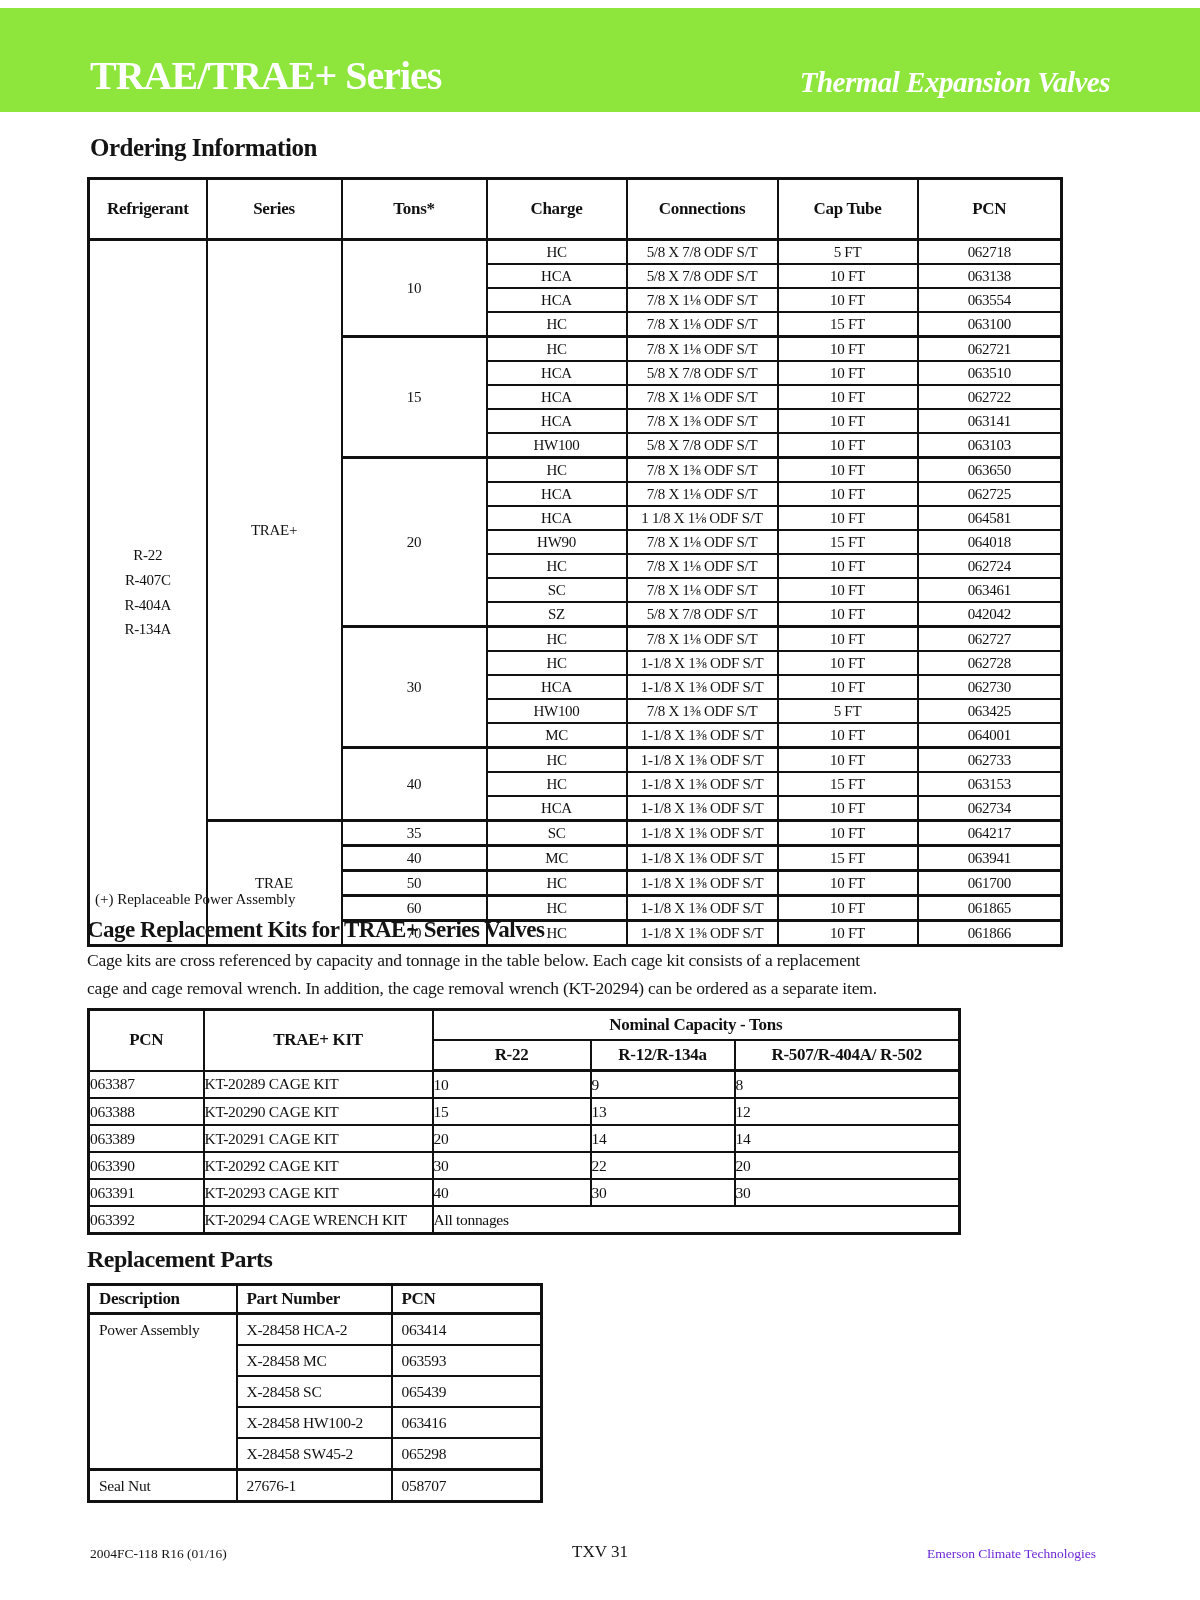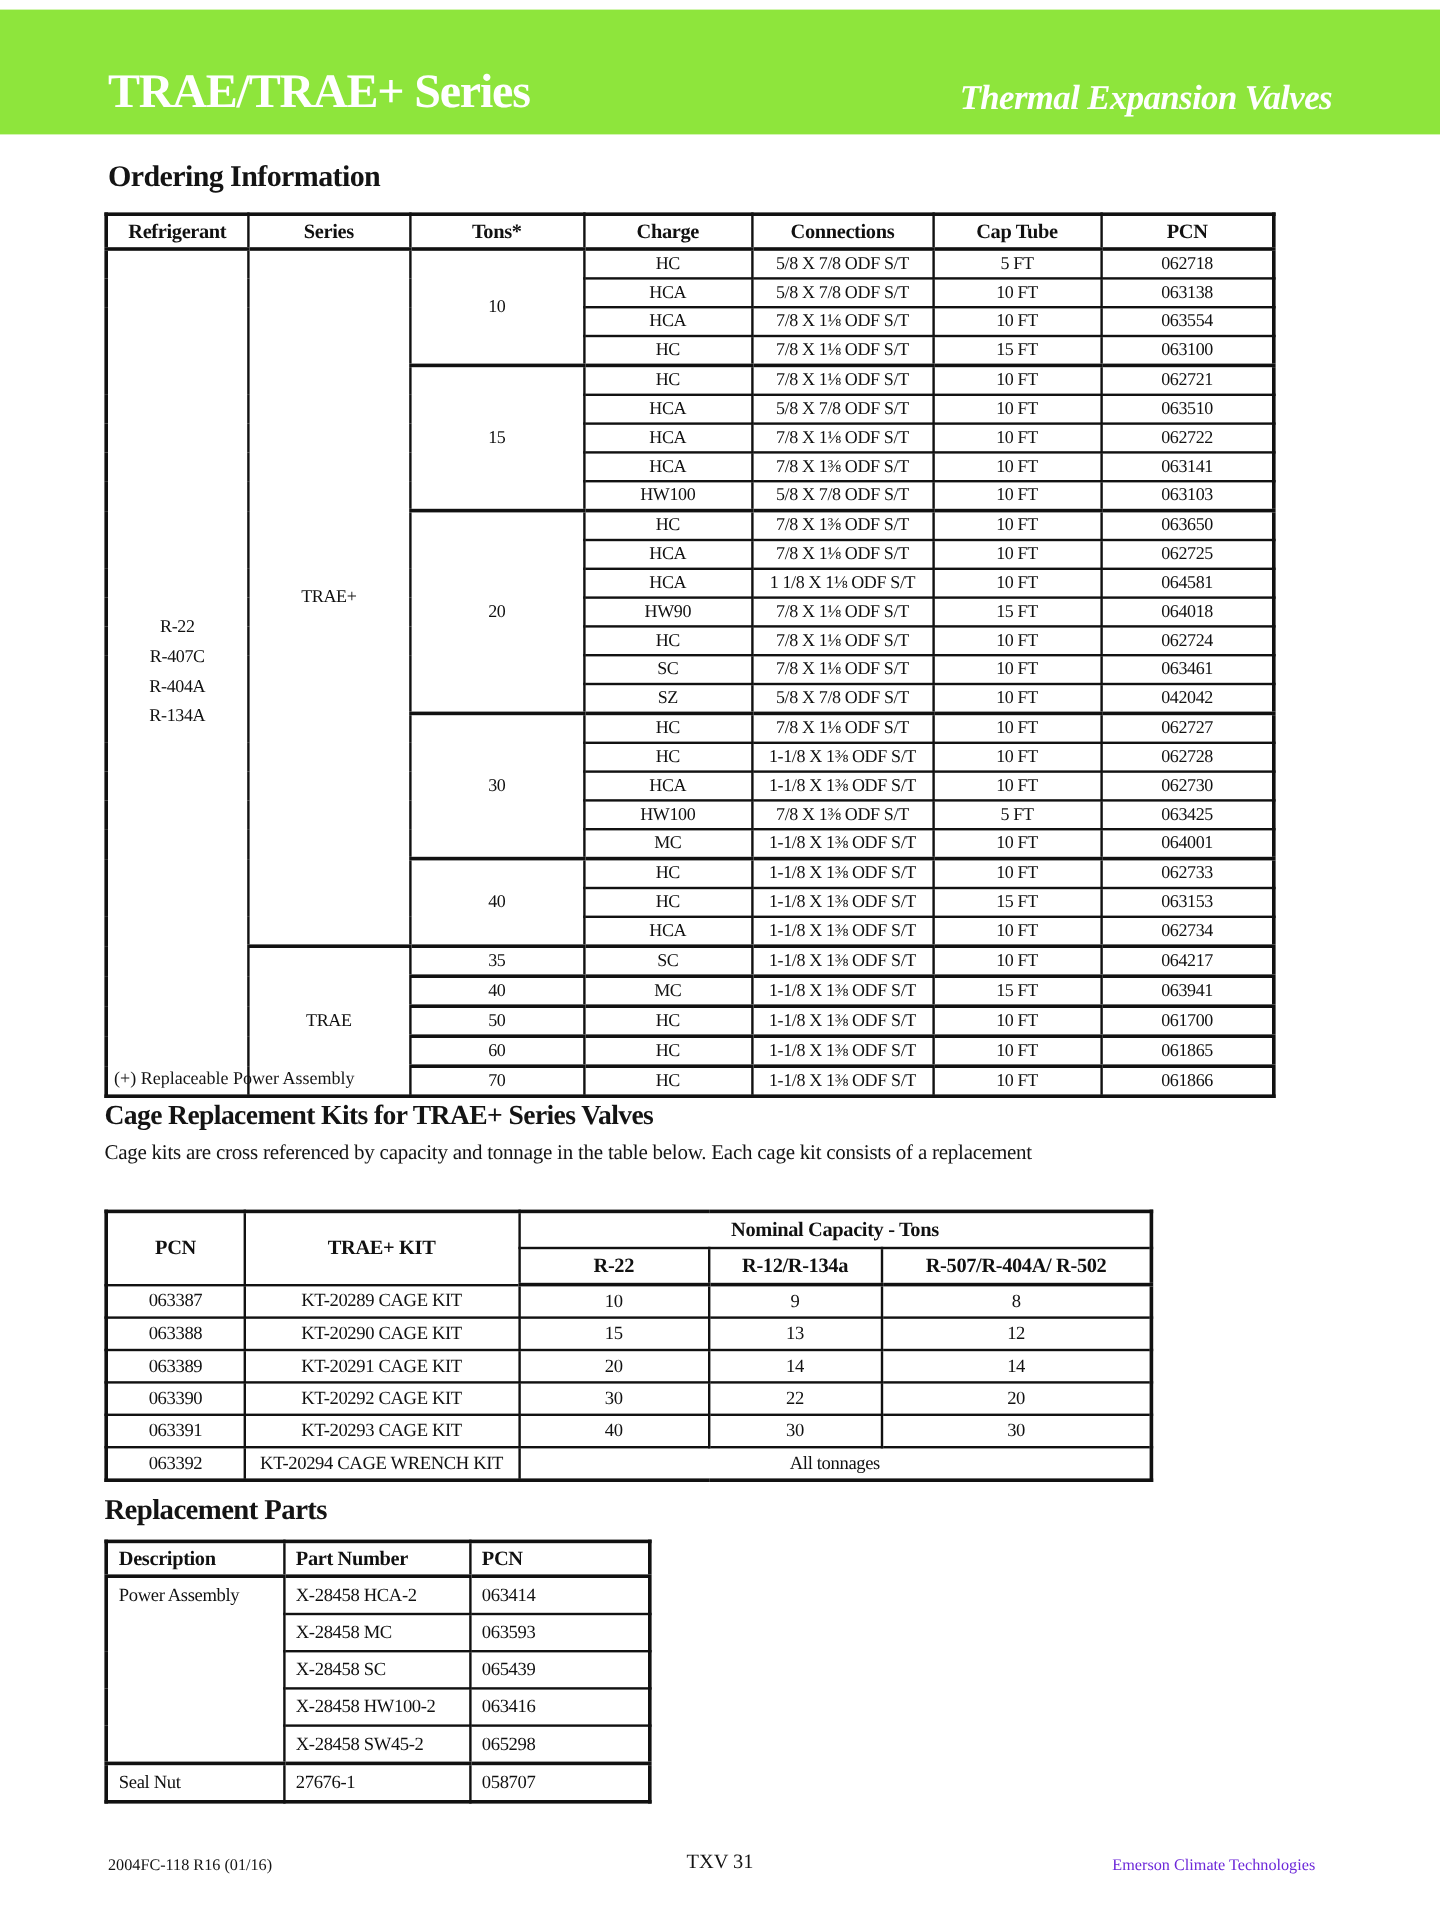--- a/index.html
+++ b/index.html
@@ -18,31 +18,31 @@
   #cage-h{left:87px;top:917px;font-size:23px;}
   #parts-h{left:87px;top:1246px;font-size:24px;}
 
   .note{position:absolute;left:95px;top:891px;font-size:15px;color:#141414;}
   .para{position:absolute;left:87px;top:947px;font-size:17.5px;line-height:1.58;color:#141414;letter-spacing:-0.2px;}
 
   table{border-collapse:collapse;position:absolute;table-layout:fixed;}
 
   
   .ordering{left:87px;top:177px;width:973px;border:3px solid #111;}
-  .ordering th{height:26px;font-size:17px;font-weight:700;text-align:center;border:2px solid #111;border-bottom:3px solid #111;padding:0;letter-spacing:-0.3px;}
+  .ordering th{height:26px;font-size:17px;font-weight:700;text-align:center;border:2px solid #111;border-bottom:3px solid #111;padding:16px;letter-spacing:-0.3px;}
   .ordering td{height:22px;font-size:15px;text-align:center;vertical-align:middle;border:2px solid #111;padding:0;letter-spacing:-0.3px;}
   .ordering tr.group-start td{border-top:3px solid #111;}
   .ordering tr.series-start td{border-top:3px solid #111;}
   .ordering td.pre{white-space:pre-line;line-height:1.65;}
 
   
   .cage{left:87px;top:1008px;width:871px;border:3px solid #111;}
   .cage th{font-size:17px;font-weight:700;height:28px;text-align:center;border:2px solid #111;padding:0;letter-spacing:-0.3px;}
   .cage thead tr:last-child th{border-bottom:3px solid #111;}
-  .cage td{font-size:15.5px;height:25px;text-align:center;border:2px solid #111;padding:0;letter-spacing:-0.3px;}
+  .cage td{font-size:15.5px;height:25px;text-align:left;border:2px solid #111;padding:0;letter-spacing:-0.3px;}
 
   
   .parts{left:87px;top:1283px;width:453px;border:3px solid #111;}
   .parts th{font-size:17px;font-weight:700;height:26px;text-align:left;padding:0 0 0 9px;border:2px solid #111;border-bottom:3px solid #111;letter-spacing:-0.3px;}
   .parts td{font-size:15.5px;height:29px;text-align:left;padding:0 0 0 9px;border:2px solid #111;letter-spacing:-0.3px;}
   .parts td.desc{vertical-align:top;padding-top:6px;}
   .parts tr.seal-start td{border-top:3px solid #111;}
 
   .footer-left{position:absolute;left:90px;top:1546px;font-size:13.5px;color:#141414;}
   .footer-center{position:absolute;left:0;top:1542px;width:1200px;text-align:center;font-size:17px;color:#141414;}
@@ -273,20 +273,21 @@
           <td>061866</td>
         </tr>
       </tbody>
   </table>
 
   <div class="note">(+) Replaceable Power Assembly</div>
 
   <div class="h1" id="cage-h">Cage Replacement Kits for TRAE+ Series Valves</div>
   <div class="para">
     <div>Cage kits are cross referenced by capacity and tonnage in the table below. Each cage kit consists of a replacement</div>
+    <div>cage and cage removal wrench. In addition, the cage removal wrench (KT-20294) can be ordered as a separate item.</div>
   </div>
 
   <table class="cage">
     <colgroup>
       <col style="width:115px">
         <col style="width:229px">
         <col style="width:158px">
         <col style="width:144px">
         <col style="width:225px">
     </colgroup>

